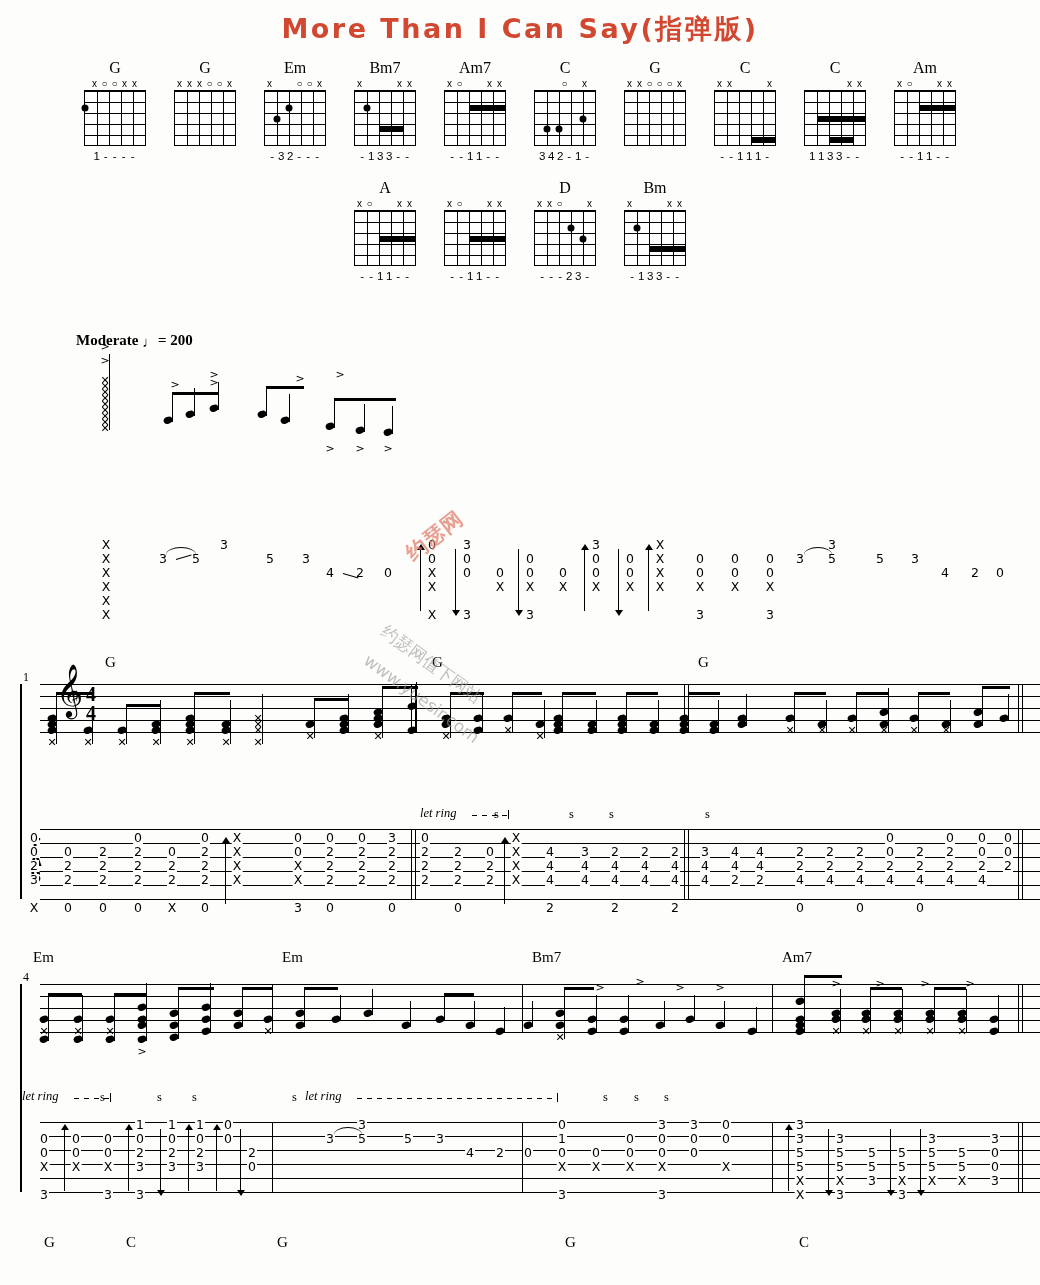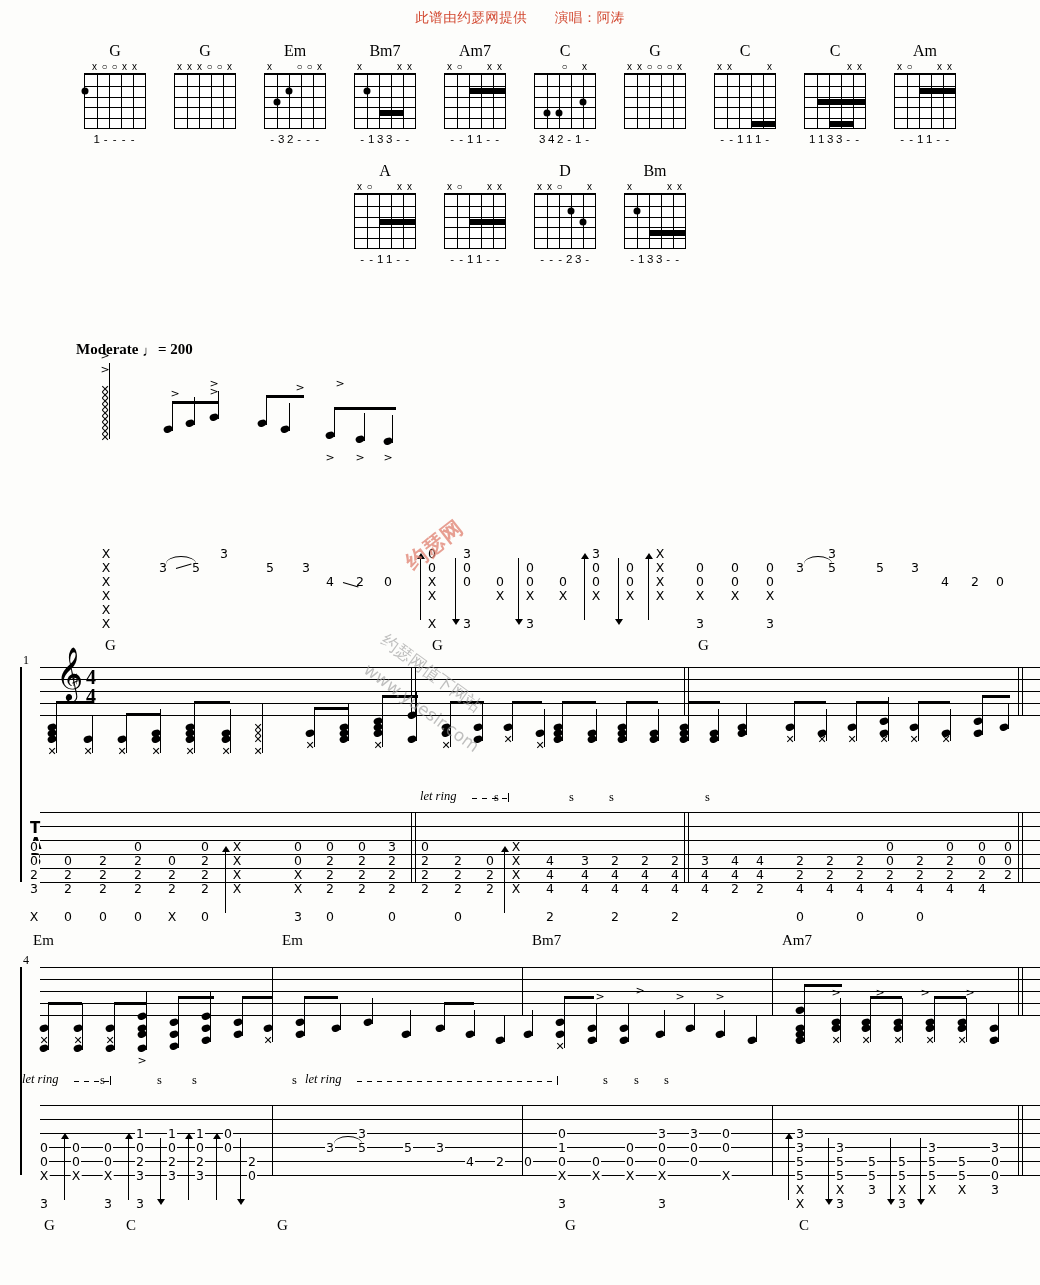--- a/index.html
+++ b/index.html
@@ -172,25 +172,21 @@
     font-family:"DejaVu Sans", sans-serif;font-size:21px;font-weight:700;
     transform:rotate(-38deg);transform-origin:left top;white-space:nowrap;
     pointer-events:none;letter-spacing:1px;
   }
 </style>
 </head>
 <body>
 
 <div class="sheet">
 
-  <div class="subtitle">
-    <span>此谱由约瑟网提供</span>
-    <span class="gap"></span>
-    <span>演唱：阿涛</span>
-  </div>
+  <div class="title">More Than I Can Say(指弹版)</div>
 
   <div class="chordrow row1" id="chordrow1">
       <div class="chordbox">
         <div class="chordname">G</div>
         <div class="markers"><span>x</span><span>○</span><span>○</span><span>x</span><span>x</span></div>
         <div class="grid">
           <div class="v" style="left: 12px;"></div>
           <div class="v" style="left: 24px;"></div>
           <div class="v" style="left: 36px;"></div>
           <div class="v" style="left: 48px;"></div>

